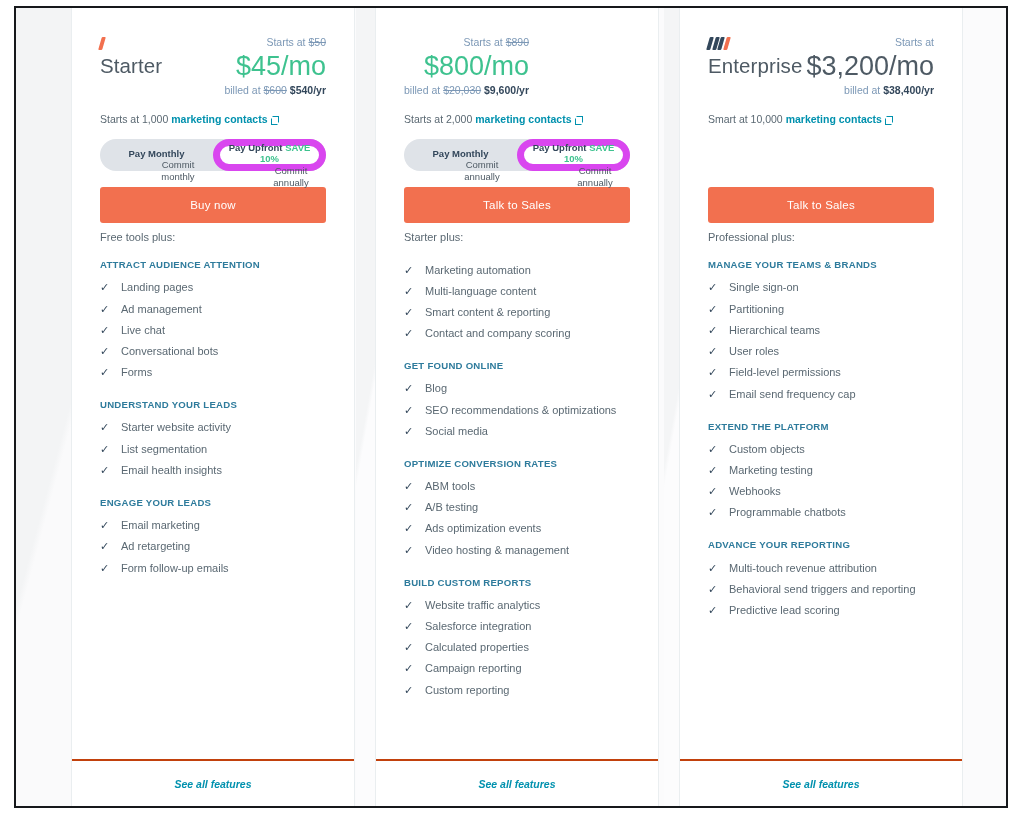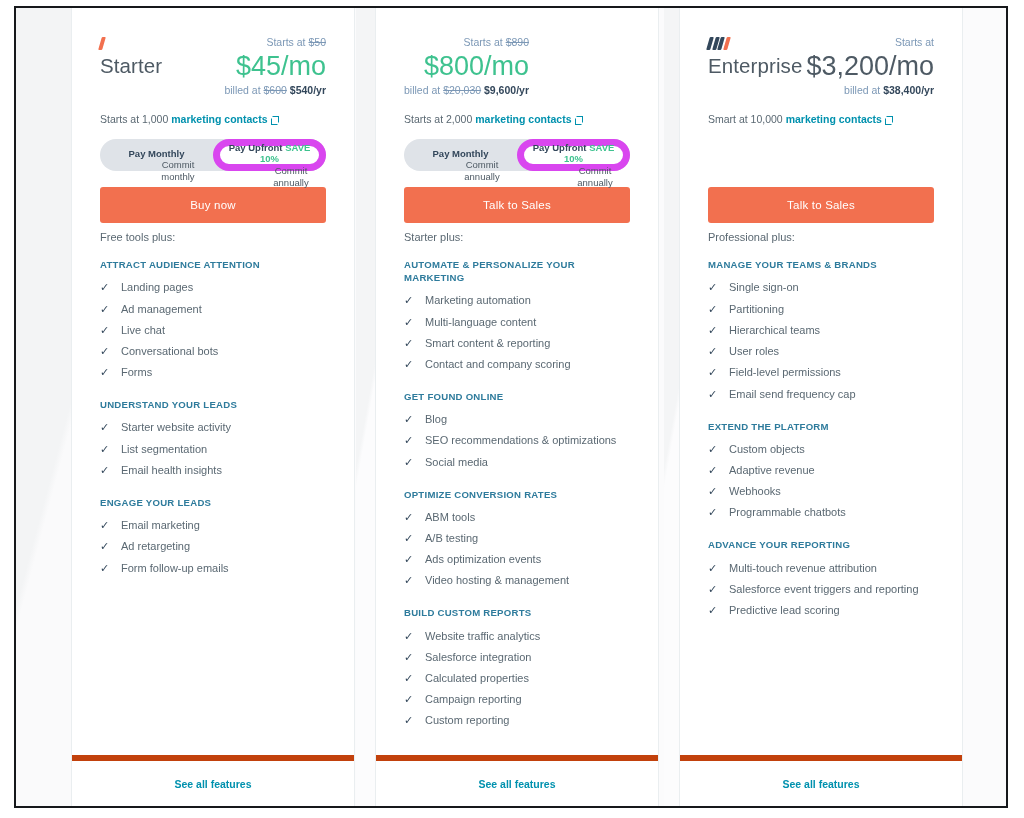--- a/index.html
+++ b/index.html
@@ -256,25 +256,26 @@
     width: 13px;
     margin-right: 8px;
     color: #33475b;
     font-size: 11px;
     line-height: 1.3;
   }
 
   
   .card-foot {
     flex: 0 0 auto;
-    border-top: 6px solid #c2410c;
+    border-top: 2px solid #c2410c;
     height: 46px;
     display: flex;
     align-items: center;
     justify-content: center;
+    font-style: italic;
   }
   .see-all {
     font-size: 10.5px;
     color: #0091ae;
     font-weight: 700;
     text-decoration: none;
     cursor: pointer;
   }
 </style>
 </head>
@@ -373,21 +374,20 @@
           </div><div class="contacts-line"><span>Starts at 2,000 </span><a class="contacts-link" href="#">marketing contacts</a><span class="ext-icon"></span></div><div class="toggle">
             <div class="toggle-opt">
               <div class="t1"><span>Pay Monthly</span></div>
               <div class="t2">Commit annually</div>
             </div>
             <div class="toggle-opt selected">
               <div class="t1"><span>Pay Upfront</span> <span class="save">SAVE 10%</span></div>
               <div class="t2">Commit annually</div>
             </div>
           </div><button class="cta">Talk to Sales</button><div class="plus-line">Starter plus:</div><div class="group">
-            <div class="group-title">AUTOMATE &amp; PERSONALIZE YOUR MARKETING</div>
             <div class="feat">
               <span class="check">✓</span>
               <span>Marketing automation</span>
             </div>
             <div class="feat">
               <span class="check">✓</span>
               <span>Multi-language content</span>
             </div>
             <div class="feat">
               <span class="check">✓</span>
@@ -499,39 +499,39 @@
               <span>Email send frequency cap</span>
             </div>
           </div><div class="group">
             <div class="group-title">EXTEND THE PLATFORM</div>
             <div class="feat">
               <span class="check">✓</span>
               <span>Custom objects</span>
             </div>
             <div class="feat">
               <span class="check">✓</span>
-              <span>Adaptive revenue</span>
+              <span>Marketing testing</span>
             </div>
             <div class="feat">
               <span class="check">✓</span>
               <span>Webhooks</span>
             </div>
             <div class="feat">
               <span class="check">✓</span>
               <span>Programmable chatbots</span>
             </div>
           </div><div class="group">
             <div class="group-title">ADVANCE YOUR REPORTING</div>
             <div class="feat">
               <span class="check">✓</span>
               <span>Multi-touch revenue attribution</span>
             </div>
             <div class="feat">
               <span class="check">✓</span>
-              <span>Salesforce event triggers and reporting</span>
+              <span>Behavioral send triggers and reporting</span>
             </div>
             <div class="feat">
               <span class="check">✓</span>
               <span>Predictive lead scoring</span>
             </div>
           </div></div>
         <div class="card-foot">
           <a class="see-all" href="#">See all features</a>
         </div>
       </div>

